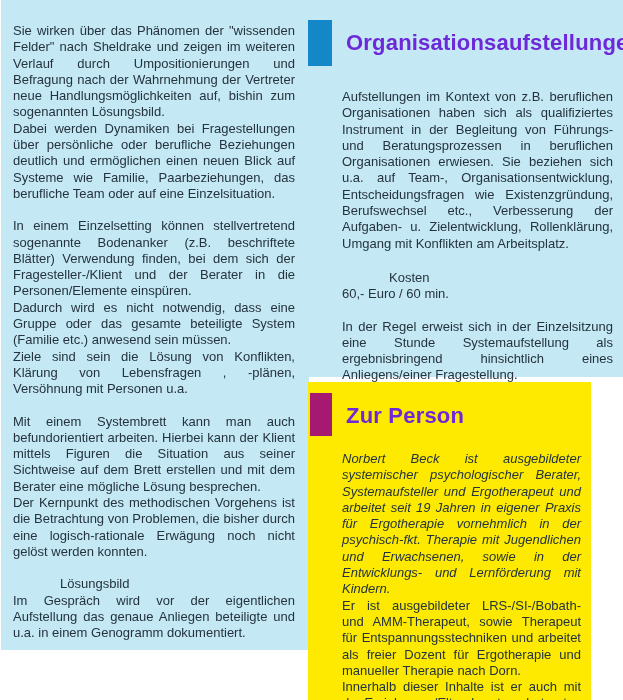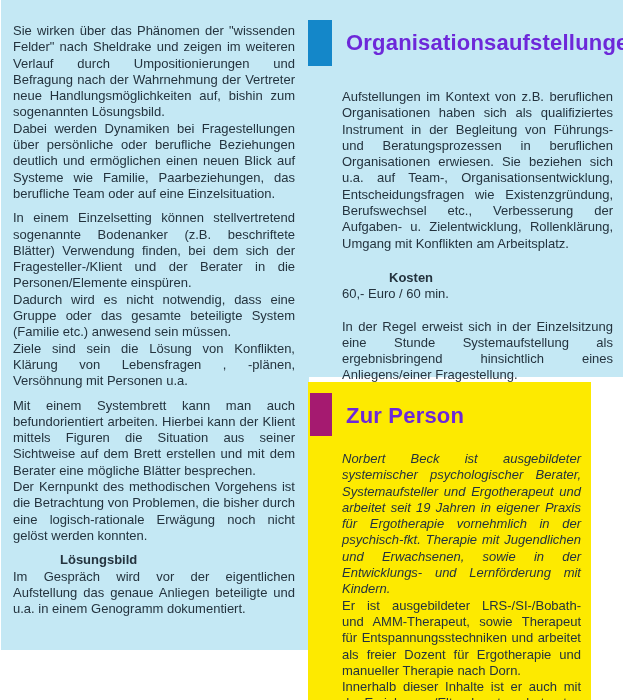--- a/index.html
+++ b/index.html
@@ -52,23 +52,23 @@
     left: 2px; top: 11px;
     width: 22px; height: 43px;
     background: #a51a70;
   }
   p {
     margin: 0;
     font-size: 13px;
     line-height: 16.3px;
     text-align: justify;
   }
-  .gap-before { margin-top: 8px; }
+  .gap-before { margin-top: 16px; }
   .subhead {
-    font-weight: 700;
+    font-weight: 400;
     text-align: left;
     padding-left: 47px;
   }
   h1 {
     margin: 4px;
     font-size: 22px;
     font-weight: 700;
     letter-spacing: 0.2px;
     white-space: nowrap;
     color: #6d28d9;
@@ -84,21 +84,21 @@
 <body>
 
 <div class="page">
 
   <div class="panel panel-left">
     <p>Sie wirken über das Phänomen der "wissenden Felder" nach Sheldrake und zeigen im weiteren Verlauf durch Umpositionierungen und Befragung nach der Wahrnehmung der Vertreter neue Handlungsmöglichkeiten auf, bishin zum sogenannten Lösungsbild.</p>
     <p>Dabei werden Dynamiken bei Fragestellungen über persönliche oder berufliche Beziehungen deutlich und ermöglichen einen neuen Blick auf Systeme wie Familie, Paarbeziehungen, das berufliche Team oder auf eine Einzelsituation.</p>
     <p class="gap-before">In einem Einzelsetting können stellvertretend sogenannte Bodenanker (z.B. beschriftete Blätter) Verwendung finden, bei dem sich der Fragesteller-/Klient und der Berater in die Personen/Elemente einspüren.</p>
     <p>Dadurch wird es nicht notwendig, dass eine Gruppe oder das gesamte beteiligte System (Familie etc.) anwesend sein müssen.</p>
     <p>Ziele sind sein die Lösung von Konflikten, Klärung von Lebensfragen , -plänen, Versöhnung mit Personen u.a.</p>
-    <p class="gap-before">Mit einem Systembrett kann man auch befundorientiert arbeiten. Hierbei kann der Klient mittels Figuren die Situation aus seiner Sichtweise auf dem Brett erstellen und mit dem Berater eine mögliche Blätter besprechen.</p>
+    <p class="gap-before">Mit einem Systembrett kann man auch befundorientiert arbeiten. Hierbei kann der Klient mittels Figuren die Situation aus seiner Sichtweise auf dem Brett erstellen und mit dem Berater eine mögliche Lösung besprechen.</p>
     <p>Der Kernpunkt des methodischen Vorgehens ist die Betrachtung von Problemen, die bisher durch eine logisch-rationale Erwägung noch nicht gelöst werden konnten.</p>
     <p class="gap-before subhead">Lösungsbild</p>
     <p>Im Gespräch wird vor der eigentlichen Aufstellung das genaue Anliegen beteiligte und u.a. in einem Genogramm dokumentiert.</p>
   </div>
 
   <div class="panel panel-org">
     <div class="marker marker-blue"></div>
     <h1>Organisationsaufstellungen</h1>
     <p class="body-start">Aufstellungen im Kontext von z.B. beruflichen Organisationen haben sich als qualifiziertes Instrument in der Begleitung von Führungs- und Beratungsprozessen in beruflichen Organisationen erwiesen. Sie beziehen sich u.a. auf Team-, Organisationsentwicklung, Entscheidungsfragen wie Existenzgründung, Berufswechsel etc., Verbesserung der Aufgaben- u. Zielentwicklung, Rollenklärung, Umgang mit Konflikten am Arbeitsplatz.</p>
     <div class="kosten-block">

